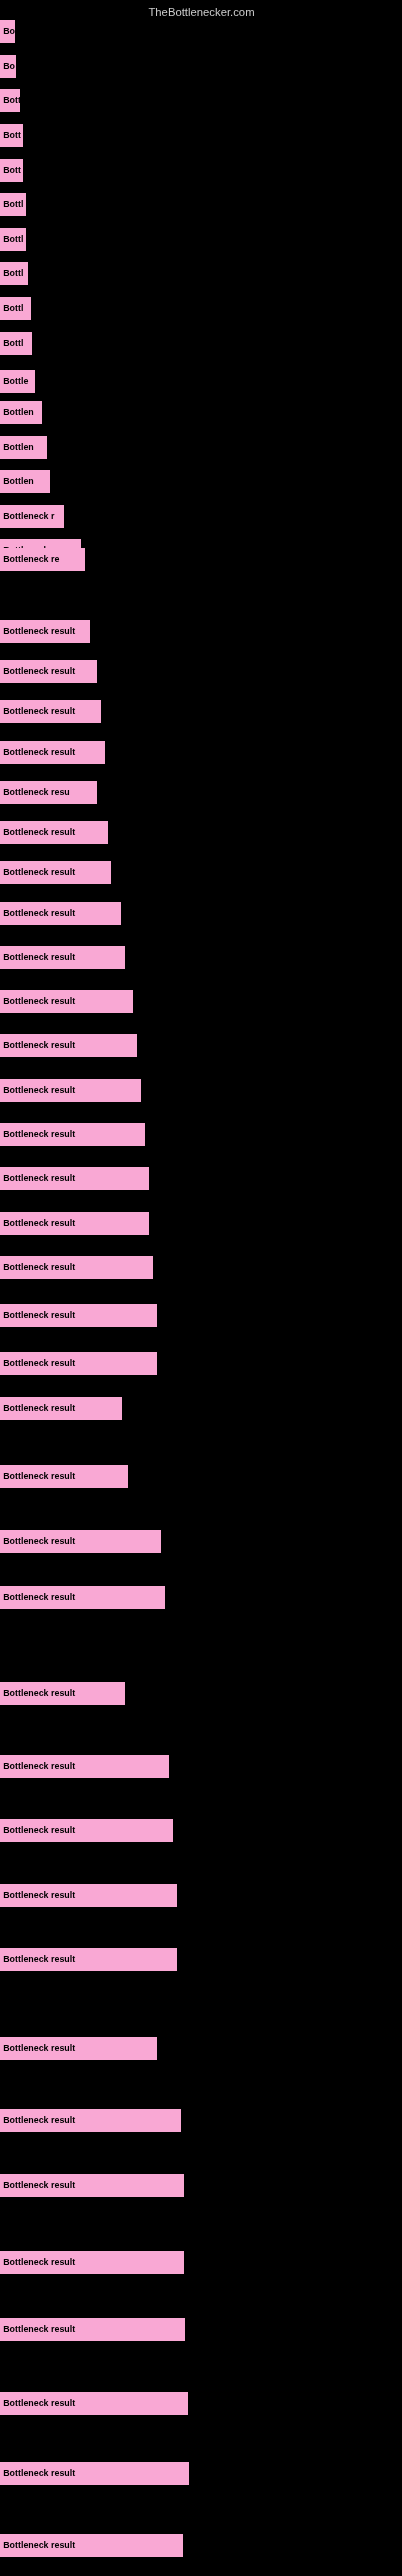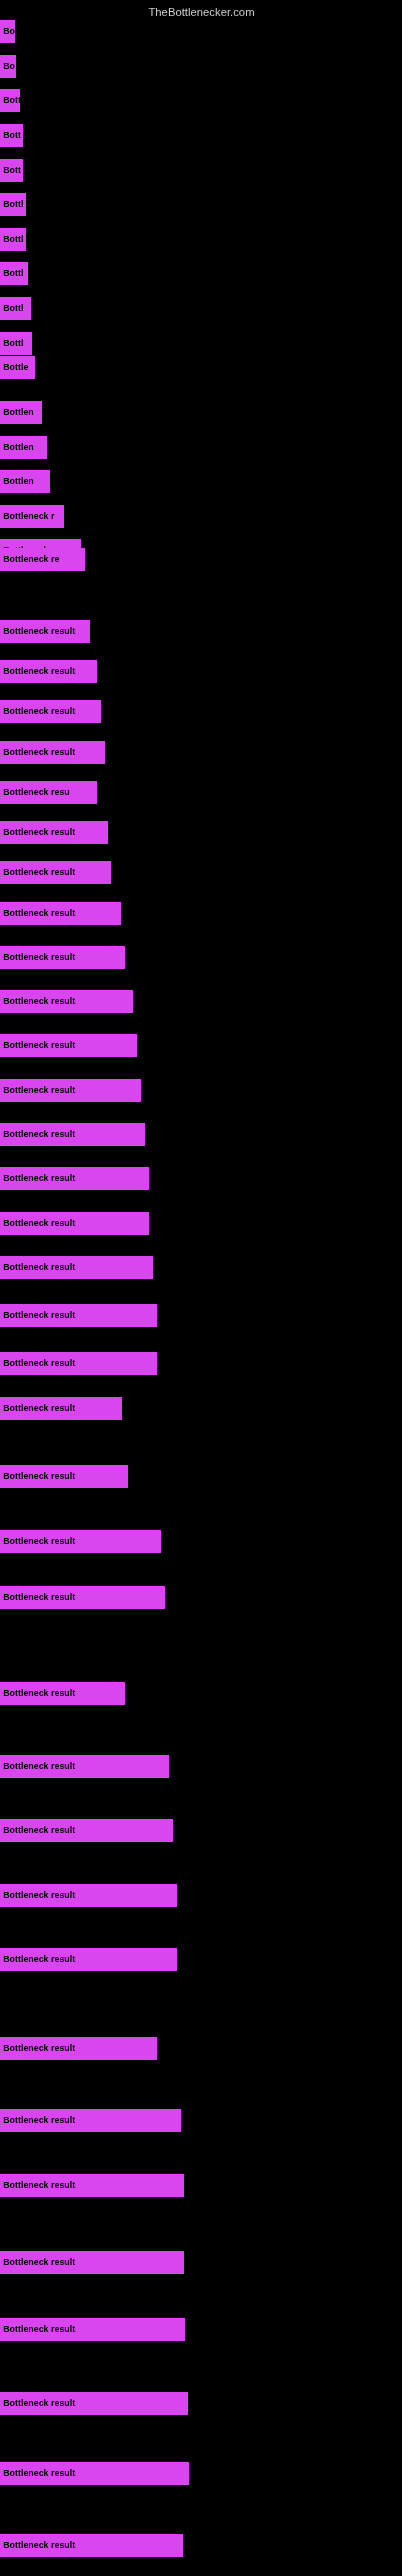--- a/index.html
+++ b/index.html
@@ -24,21 +24,21 @@
       left: 0;
       right: 0;
     }
     .bar-container {
       position: absolute;
       left: 0;
       display: flex;
       align-items: center;
     }
     .bar {
-      background-color: #d946ef;
+      background-color: #f9a8d4;
       height: 22.5px;
       display: flex;
       align-items: center;
       padding: 0 3.2px;
       white-space: nowrap;
       overflow: hidden;
     }
     .bar-label {
       color: #000000;
       font-size: 8.9px;
@@ -94,21 +94,21 @@
     <div class="bar-container" style="top: 297px;">
       <div class="bar" style="width: 31px;">
         <span class="bar-label">Bottl</span>
       </div>
     </div>
     <div class="bar-container" style="top: 332px;">
       <div class="bar" style="width: 32px;">
         <span class="bar-label">Bottl</span>
       </div>
     </div>
-    <div class="bar-container" style="top: 356px;">
+    <div class="bar-container" style="top: 370px;">
       <div class="bar" style="width: 35px;">
         <span class="bar-label">Bottle</span>
       </div>
     </div>
     <div class="bar-container" style="top: 401px;">
       <div class="bar" style="width: 42px;">
         <span class="bar-label">Bottlen</span>
       </div>
     </div>
     <div class="bar-container" style="top: 436px;">

